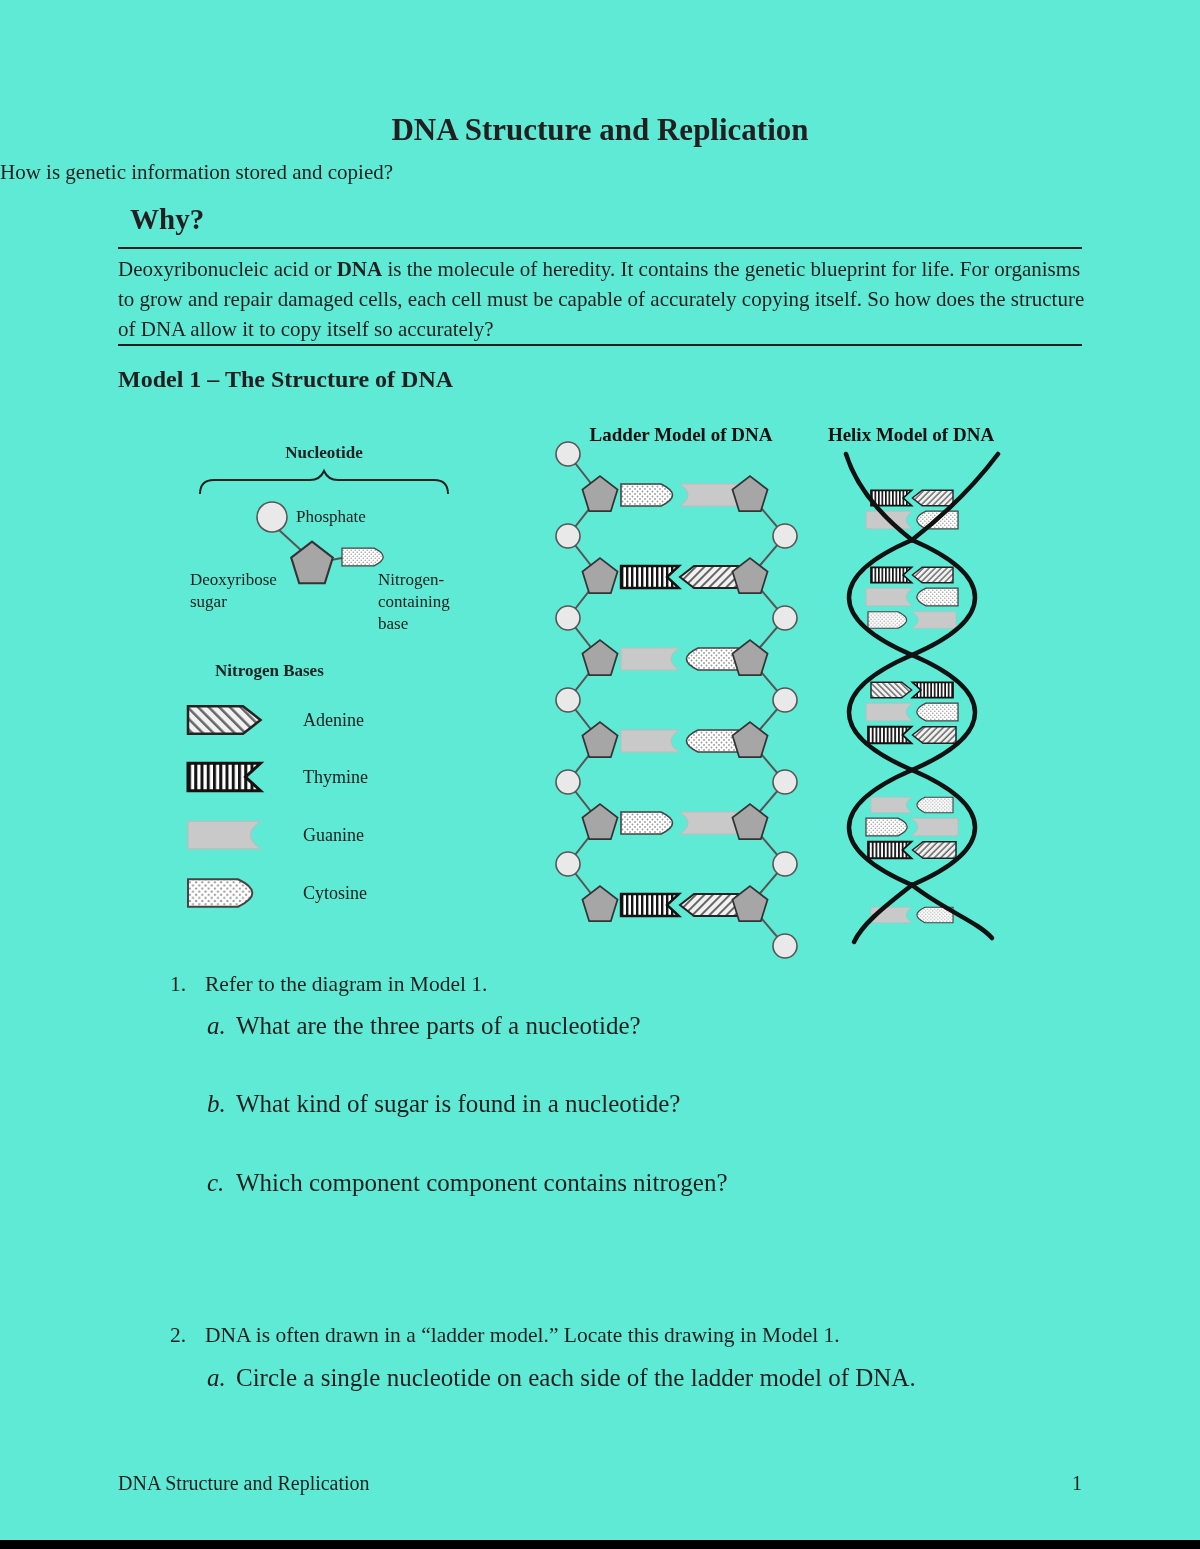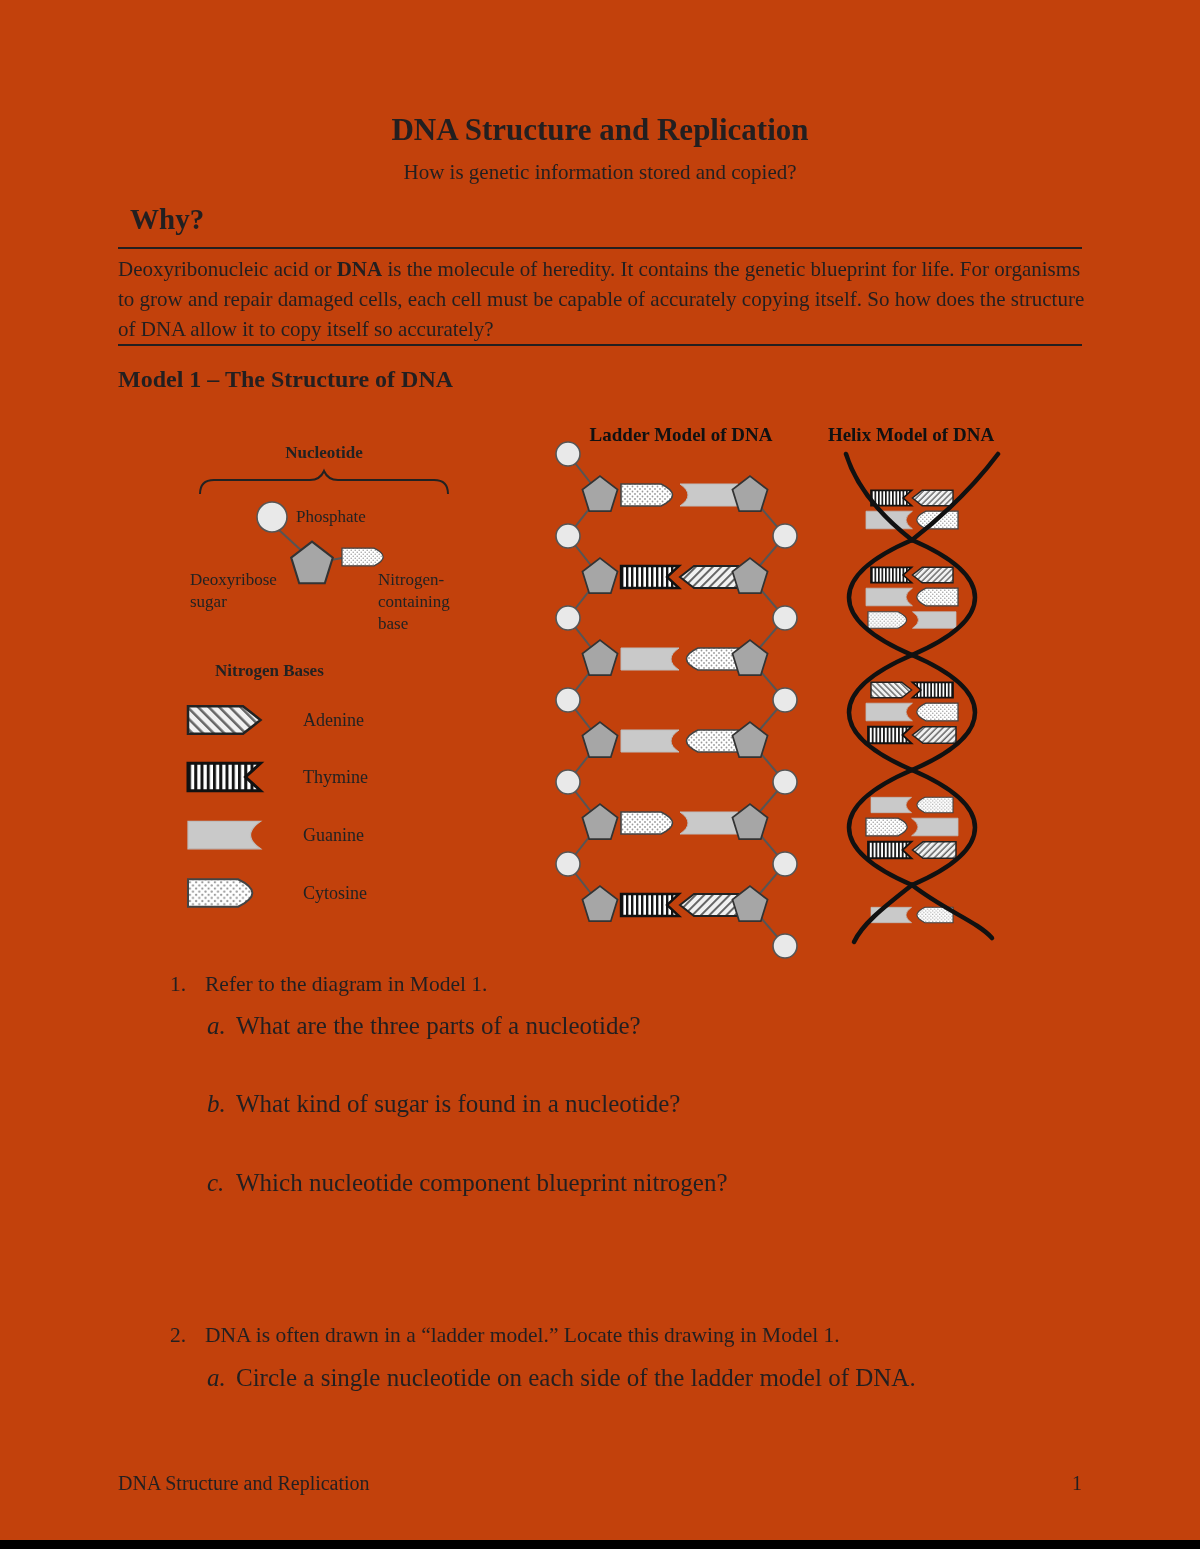--- a/index.html
+++ b/index.html
@@ -1,27 +1,27 @@
 <!DOCTYPE html>
 <html><head>
 <meta charset="utf-8">
 <style>
   html,body { margin:0; padding:0; background:#ffffff; }
   .page {
     position:relative; width:1200px; height:1549px; margin:0 auto;
-    background:#c2410c; color:#231f20;
+    background:#5eead4; color:#231f20;
     font-family:"Liberation Serif", serif; overflow:hidden;
   }
   .doc-title {
     position:absolute; top:112px; left:0; width:100%;
     text-align:center; font-size:31px; font-weight:bold;
   }
   .doc-subtitle {
     position:absolute; top:160px; left:0; width:100%;
-    text-align:center; font-size:21px;
+    font-size:21px;
   }
   .why-heading {
     position:absolute; top:203px; left:130px;
     font-size:29px; font-weight:bold;
   }
   .rule { position:absolute; left:118px; width:964px; border-top:2px solid #231f20; height:0; }
   .rule-1 { top:247px; }
   .rule-2 { top:344px; }
   .why-body {
     position:absolute; top:255px; left:118px; width:968px;
@@ -225,21 +225,21 @@
       </g>
     </g>
   </svg>
 
   <div class="q-line" style="top:972px"><span class="q-num">1.</span><span>Refer to the diagram in Model 1.</span></div>
 
   <div class="q-part" style="top:1012px"><span class="q-letter">a.</span><span>What are the three parts of a nucleotide?</span></div>
 
   <div class="q-part" style="top:1090px"><span class="q-letter">b.</span><span>What kind of sugar is found in a nucleotide?</span></div>
 
-  <div class="q-part" style="top:1169px"><span class="q-letter">c.</span><span>Which nucleotide component blueprint nitrogen?</span></div>
+  <div class="q-part" style="top:1169px"><span class="q-letter">c.</span><span>Which component component contains nitrogen?</span></div>
 
 
   <div class="q-line" style="top:1323px"><span class="q-num">2.</span><span>DNA is often drawn in a “ladder model.” Locate this drawing in Model 1.</span></div>
 
   <div class="q-part" style="top:1364px"><span class="q-letter">a.</span><span>Circle a single nucleotide on each side of the ladder model of DNA.</span></div>
 
   <div class="footer-left">DNA Structure and Replication</div>
   <div class="footer-num">1</div>
   <div class="bottom-bar"></div>
 

